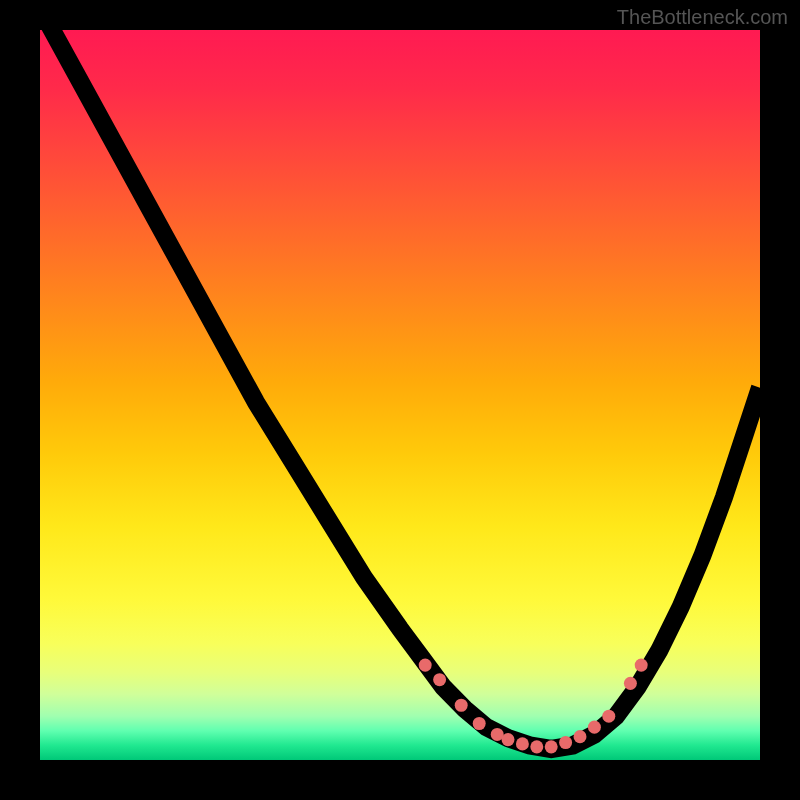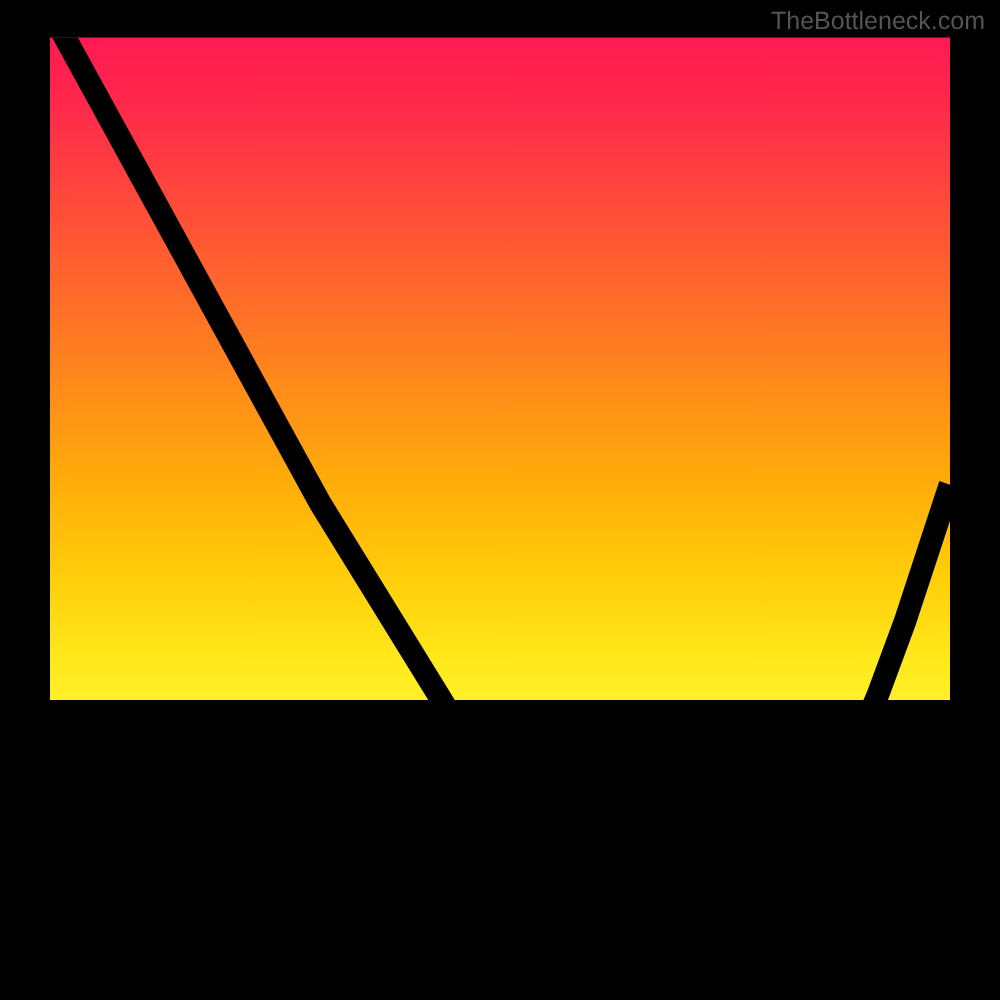--- a/index.html
+++ b/index.html
@@ -1,17 +1,17 @@
 <!DOCTYPE html>
 <html><head>
 <meta charset="utf-8">
 <style>
   * { margin: 0; padding: 0; box-sizing: border-box; }
   body { background: #000; font-family: Arial, sans-serif; }
-  .container { width: 800px; height: 560px; position: relative; background: #000; }
+  .container { width: 800px; height: 800px; position: relative; background: #000; }
   .watermark {
     position: absolute;
     top: 6px;
     right: 12px;
     color: #555;
     font-size: 20px;
     font-weight: 500;
     z-index: 10;
   }
   .plot {

